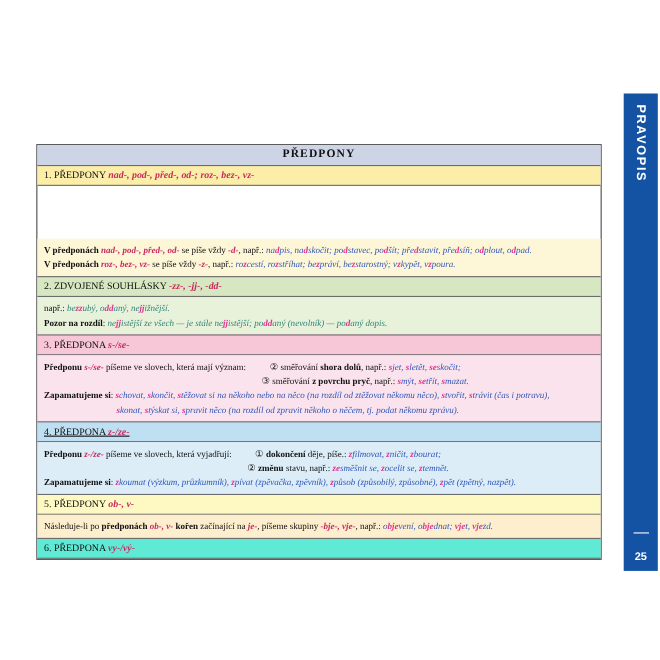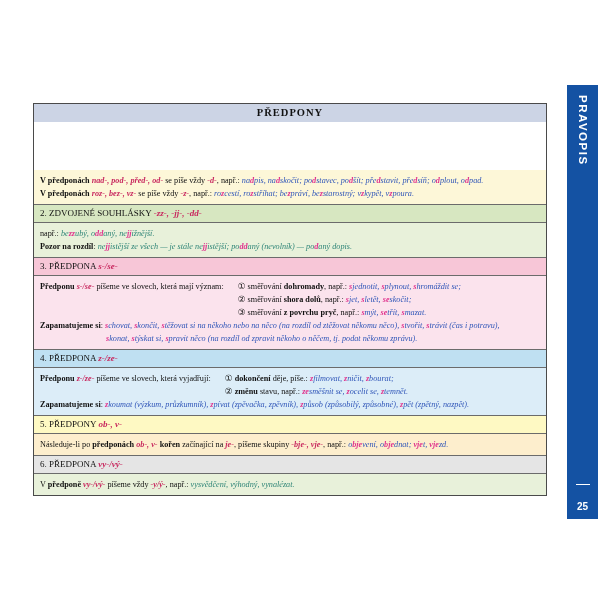--- a/index.html
+++ b/index.html
@@ -1,38 +1,38 @@
 <!DOCTYPE html>
 <html><head>
 <meta charset="utf-8">
 <style>
   html,body{margin:0;padding:0;}
   body{
     width:600px;height:600px;position:relative;background:#ffffff;
     font-family:"Liberation Serif", serif;color:#111;overflow:hidden;
   }
   .table{
-    position:absolute;left:33px;top:103px;width:514px;
+    position:absolute;left:33px;top:131px;width:514px;
     border:1px solid #4a4a4a;background:#fff;box-sizing:border-box;
   }
   .title-row{
     height:18px;line-height:18px;text-align:center;
     font-weight:bold;font-size:10.5px;letter-spacing:1px;color:#111;
   }
   .sec-header{
     height:17px;line-height:16px;padding:0 6px;font-size:9px;
     border-top:1px solid #6b6b6b;border-bottom:1px solid #6b6b6b;
     white-space:nowrap;
   }
   .sec-body{
     padding:4px 6px;font-size:8.2px;line-height:13px;
   }
   .line{white-space:nowrap;}
   .ind-cont{margin-left:66px;}
-  .intro-items{display:flex;align-items:flex-start;}
+  .intro-items{display:flex;align-items:flex-start;text-align:center;}
   .intro{white-space:nowrap;flex:none;}
   .items{margin-left:14px;}
   .seg-p{}
   .seg-b{font-weight:bold;}
   .seg-r{color:#c8295f;font-weight:bold;font-style:italic;}
   .seg-e{color:#3056b8;font-style:italic;}
   .seg-t{color:#2f8577;font-style:italic;}
   .seg-m{color:#e0338d;font-weight:bold;font-style:italic;}
   .seg-n{font-style:normal;font-size:8.6px;}
   .sidebar{
@@ -50,59 +50,56 @@
     color:#fff;font-family:"Liberation Sans", sans-serif;
     font-size:10px;font-weight:bold;text-align:center;
     border-top:1px solid #ffffff;padding-top:16px;min-width:14px;margin-top:35px;
   }
 </style>
 </head>
 <body>
 
 <div class="table">
   <div class="title-row" style="background: rgb(204, 212, 229);">PŘEDPONY</div>
+<div class="sec-header" style="background: rgb(252, 238, 169);"><span class="seg-p">1. PŘEDPONY </span><span class="seg-r">nad-, pod-, před-, od-; roz-, bez-, vz-</span></div>
     <div class="sec-body" style="background: rgb(253, 247, 216); margin-top: 48px;">
       <div class="line"><span class="seg-b">V předponách</span><span class="seg-r"> nad-, pod-, před-, od-</span><span class="seg-p"> se píše vždy </span><span class="seg-r">-d-</span><span class="seg-p">, např.: </span><span class="seg-e">na</span><span class="seg-m">d</span><span class="seg-e">pis, na</span><span class="seg-m">d</span><span class="seg-e">skočit; po</span><span class="seg-m">d</span><span class="seg-e">stavec, po</span><span class="seg-m">d</span><span class="seg-e">šít; pře</span><span class="seg-m">d</span><span class="seg-e">stavit, pře</span><span class="seg-m">d</span><span class="seg-e">síň; o</span><span class="seg-m">d</span><span class="seg-e">plout, o</span><span class="seg-m">d</span><span class="seg-e">pad.</span></div>
       <div class="line"><span class="seg-b">V předponách</span><span class="seg-r"> roz-, bez-, vz-</span><span class="seg-p"> se píše vždy </span><span class="seg-r">-z-</span><span class="seg-p">, např.: </span><span class="seg-e">ro</span><span class="seg-m">z</span><span class="seg-e">cestí, ro</span><span class="seg-m">z</span><span class="seg-e">stříhat; be</span><span class="seg-m">z</span><span class="seg-e">práví, be</span><span class="seg-m">z</span><span class="seg-e">starostný; v</span><span class="seg-m">z</span><span class="seg-e">kypět, v</span><span class="seg-m">z</span><span class="seg-e">poura.</span></div>
     </div>
     <div class="sec-header" style="background: rgb(215, 231, 193);"><span class="seg-p">2. ZDVOJENÉ SOUHLÁSKY </span><span class="seg-r">-zz-, -jj-, -dd-</span></div>
     <div class="sec-body" style="background: rgb(232, 241, 218);">
       <div class="line"><span class="seg-p">např.: </span><span class="seg-t">be</span><span class="seg-m">zz</span><span class="seg-t">ubý, o</span><span class="seg-m">dd</span><span class="seg-t">aný, ne</span><span class="seg-m">jj</span><span class="seg-t">ižnější.</span></div>
       <div class="line"><span class="seg-b">Pozor na rozdíl</span><span class="seg-p">: </span><span class="seg-t">ne</span><span class="seg-m">jj</span><span class="seg-t">istější ze všech — je stále ne</span><span class="seg-m">jj</span><span class="seg-t">istější; po</span><span class="seg-m">dd</span><span class="seg-t">aný (nevolník) — po</span><span class="seg-m">d</span><span class="seg-t">aný dopis.</span></div>
     </div>
     <div class="sec-header" style="background: rgb(247, 198, 215);"><span class="seg-p">3. PŘEDPONA </span><span class="seg-r">s-/se-</span></div>
     <div class="sec-body" style="background: rgb(251, 227, 237);">
       <div class="intro-items">
         <div class="intro"><span class="seg-b">Předponu</span><span class="seg-r"> s-/se-</span><span class="seg-p"> píšeme ve slovech, která mají význam:</span></div>
         <div class="items">
-          <div class="line"><span class="seg-n">① </span><span class="seg-p">směřování </span><span class="seg-b">dohromady</span><span class="seg-p">, např.: </span><span class="seg-m">s</span><span class="seg-e">jednotit, </span><span class="seg-m">s</span><span class="seg-e">plynout, </span><span class="seg-m">s</span><span class="seg-e">hromáždit se;</span></div>
           <div class="line"><span class="seg-n">② </span><span class="seg-p">směřování </span><span class="seg-b">shora dolů</span><span class="seg-p">, např.: </span><span class="seg-m">s</span><span class="seg-e">jet, </span><span class="seg-m">s</span><span class="seg-e">letět, </span><span class="seg-m">se</span><span class="seg-e">skočit;</span></div>
           <div class="line"><span class="seg-n">③ </span><span class="seg-p">směřování </span><span class="seg-b">z povrchu pryč</span><span class="seg-p">, např.: </span><span class="seg-m">s</span><span class="seg-e">mýt, </span><span class="seg-m">se</span><span class="seg-e">třít, </span><span class="seg-m">s</span><span class="seg-e">mazat.</span></div>
         </div>
       </div>
       <div class="line"><span class="seg-b">Zapamatujeme si</span><span class="seg-p">: </span><span class="seg-m">s</span><span class="seg-e">chovat, </span><span class="seg-m">s</span><span class="seg-e">končit, </span><span class="seg-m">s</span><span class="seg-e">těžovat si na někoho nebo na něco (na rozdíl od ztěžovat někomu něco), </span><span class="seg-m">s</span><span class="seg-e">tvořit, </span><span class="seg-m">s</span><span class="seg-e">trávit (čas i potravu),</span></div>
       <div class="line ind-cont"><span class="seg-m">s</span><span class="seg-e">konat, </span><span class="seg-m">s</span><span class="seg-e">týskat si, </span><span class="seg-m">s</span><span class="seg-e">pravit něco (na rozdíl od zpravit někoho o něčem, tj. podat někomu zprávu).</span></div>
     </div>
-    <div class="sec-header" style="background: rgb(191, 224, 242);"><span class="seg-p">4. PŘEDPONA </span><span class="seg-r">z-/ze-</span></div>
+    <div class="sec-header" style="background: rgb(191, 224, 242); text-decoration: underline;"><span class="seg-p">4. PŘEDPONA </span><span class="seg-r">z-/ze-</span></div>
     <div class="sec-body" style="background: rgb(220, 237, 248);">
       <div class="intro-items">
         <div class="intro"><span class="seg-b">Předponu</span><span class="seg-r"> z-/ze-</span><span class="seg-p"> píšeme ve slovech, která vyjadřují:</span></div>
         <div class="items">
           <div class="line"><span class="seg-n">① </span><span class="seg-b">dokončení</span><span class="seg-p"> děje, píše.: </span><span class="seg-m">z</span><span class="seg-e">filmovat, </span><span class="seg-m">z</span><span class="seg-e">ničit, </span><span class="seg-m">z</span><span class="seg-e">bourat;</span></div>
           <div class="line"><span class="seg-n">② </span><span class="seg-b">změnu</span><span class="seg-p"> stavu, např.: </span><span class="seg-m">ze</span><span class="seg-e">směšnit se, </span><span class="seg-m">z</span><span class="seg-e">ocelit se, </span><span class="seg-m">z</span><span class="seg-e">temnět.</span></div>
         </div>
       </div>
       <div class="line"><span class="seg-b">Zapamatujeme si</span><span class="seg-p">: </span><span class="seg-m">z</span><span class="seg-e">koumat (výzkum, průzkumník), </span><span class="seg-m">z</span><span class="seg-e">pívat (zpěvačka, zpěvník), </span><span class="seg-m">z</span><span class="seg-e">působ (způsobilý, způsobné), </span><span class="seg-m">z</span><span class="seg-e">pět (zpětný, nazpět).</span></div>
     </div>
     <div class="sec-header" style="background: #fef9c3;"><span class="seg-p">5. PŘEDPONY </span><span class="seg-r">ob-, v-</span></div>
     <div class="sec-body" style="background: rgb(253, 238, 205);">
       <div class="line"><span class="seg-p">Následuje-li po </span><span class="seg-b">předponách</span><span class="seg-r"> ob-, v-</span><span class="seg-p"> </span><span class="seg-b">kořen</span><span class="seg-p"> začínající na </span><span class="seg-r">je-</span><span class="seg-p">, píšeme skupiny </span><span class="seg-r">-bje-, vje-</span><span class="seg-p">, např.: </span><span class="seg-e">o</span><span class="seg-m">bje</span><span class="seg-e">vení, o</span><span class="seg-m">bje</span><span class="seg-e">dnat; </span><span class="seg-m">vje</span><span class="seg-e">t, </span><span class="seg-m">vje</span><span class="seg-e">zd.</span></div>
     </div>
-    <div class="sec-header" style="background: #e5e5e5;"><span class="seg-p">6. PŘEDPONA </span><span class="seg-r">vy-/vý-</span></div>
-    <div class="sec-body" style="background: rgb(232, 241, 218);">
-      <div class="line"><span class="seg-p">V </span><span class="seg-b">předponě</span><span class="seg-r"> vy-/vý-</span><span class="seg-p"> píšeme vždy </span><span class="seg-r">-y/ý-</span><span class="seg-p">, např.: </span><span class="seg-t">vysvědčení, výhodný, vynalézat.</span></div>
-    </div>
+    <div class="sec-header" style="background: #5eead4;"><span class="seg-p">6. PŘEDPONA </span><span class="seg-r">vy-/vý-</span></div>
   </div>
 
 <div class="sidebar" style="background: rgb(20, 82, 163);">
   <div class="sidebar-label">PRAVOPIS</div>
   <div class="page-num">25</div>
 </div>
 
 </body></html>

